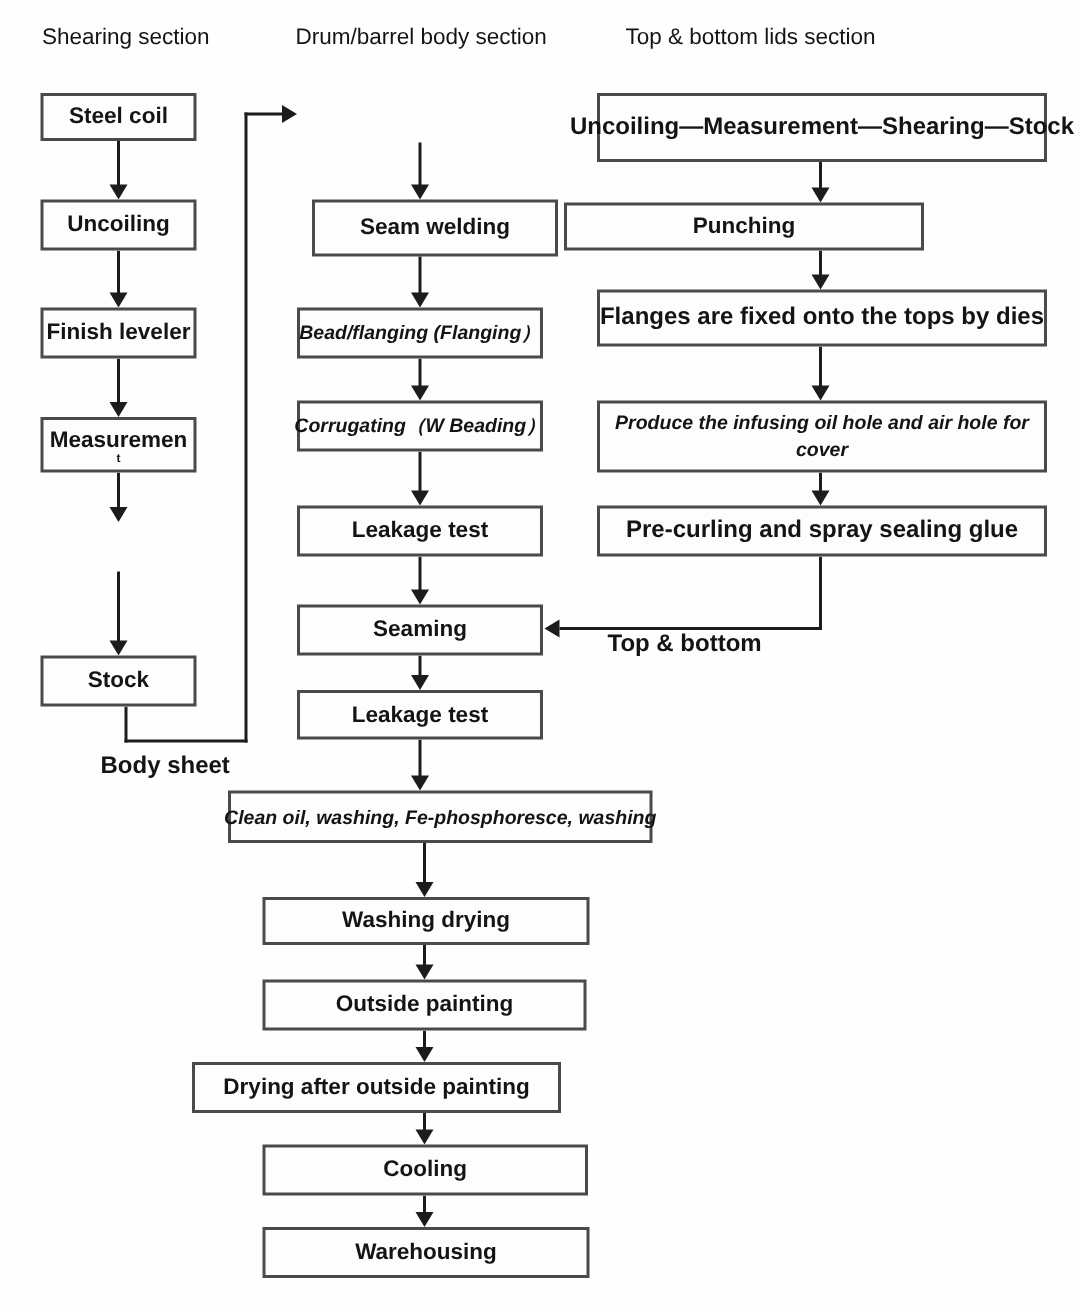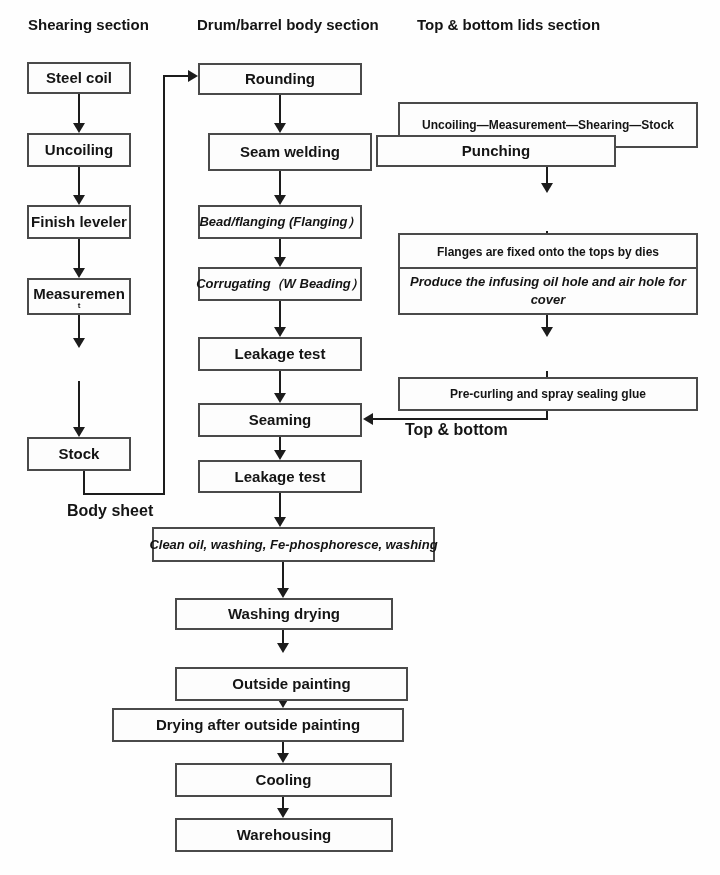--- a/index.html
+++ b/index.html
@@ -1,30 +1,30 @@
 <!DOCTYPE html>
 <html><head>
 <meta charset="utf-8">
 <style>
   html,body{margin:0;padding:0;background:#ffffff;}
   #page{
     position:relative;width:720px;height:875px;background:#fefefe;
     font-family:"Liberation Sans",sans-serif;color:#141414;overflow:hidden;
   }
   .hdr{
-    position:absolute;font-weight:bold;font-size:15px;white-space:nowrap;z-index:2;
+    position:absolute;font-weight:normal;font-size:15px;white-space:nowrap;z-index:2;
   }
   .box{
     position:absolute;box-sizing:border-box;border:2px solid #4a4a4a;background:#fdfdfd;
     display:flex;align-items:center;justify-content:center;text-align:center;
     font-weight:bold;font-size:15px;white-space:nowrap;z-index:2;line-height:1.2;
   }
   .box.wrap{white-space:normal;padding:0 4px;line-height:1.35;}
   .box.small{font-size:13px;font-style:italic;}
-  .box.med{font-size:12px;margin-top:40px;}
+  .box.med{font-size:16px;}
   .box.colstack{flex-direction:column;}
   .tinytail{font-size:8px;font-weight:bold;line-height:5px;}
   .vline{position:absolute;width:2px;background:#1c1c1c;z-index:1;}
   .hline{position:absolute;height:2px;background:#1c1c1c;z-index:1;}
   .ah-d{position:absolute;width:0;height:0;border-left:6px solid transparent;
         border-right:6px solid transparent;border-top:10px solid #1c1c1c;z-index:1;}
   .ah-r{position:absolute;width:0;height:0;border-top:6px solid transparent;
         border-bottom:6px solid transparent;border-left:10px solid #1c1c1c;z-index:1;}
   .ah-l{position:absolute;width:0;height:0;border-top:6px solid transparent;
         border-bottom:6px solid transparent;border-right:10px solid #1c1c1c;z-index:1;}
@@ -46,38 +46,37 @@
 
   <div class="box" style="left:27px;top:62px;width:104px;height:32px">Steel coil</div>
   <div class="box" style="left:27px;top:133px;width:104px;height:34px">Uncoiling</div>
   <div class="box" style="left:27px;top:205px;width:104px;height:34px">Finish leveler</div>
   <div class="box colstack" style="left:27px;top:278px;width:104px;height:37px">
     <span>Measuremen</span>
     <span class="tinytail">t</span>
   </div>
   <div class="box" style="left:27px;top:437px;width:104px;height:34px">Stock</div>
 
-  <div class="box" style="left:198px;top:63px;width:164px;height:32px">Rounding</div>
   <div class="box" style="left:208px;top:133px;width:164px;height:38px">Seam welding</div>
   <div class="box small" style="left:198px;top:205px;width:164px;height:34px">Bead/flanging (Flanging）</div>
   <div class="box small" style="left:198px;top:267px;width:164px;height:34px">Corrugating（W Beading）</div>
   <div class="box" style="left:198px;top:337px;width:164px;height:34px">Leakage test</div>
   <div class="box" style="left:198px;top:403px;width:164px;height:34px">Seaming</div>
   <div class="box" style="left:198px;top:460px;width:164px;height:33px">Leakage test</div>
 
   <div class="box med" style="left:398px;top:62px;width:300px;height:46px">Uncoiling—Measurement—Shearing—Stock</div>
   <div class="box" style="left:376px;top:135px;width:240px;height:32px">Punching</div>
   <div class="box med" style="left:398px;top:193px;width:300px;height:38px">Flanges are fixed onto the tops by dies</div>
   <div class="box small wrap" style="left:398px;top:267px;width:300px;height:48px">Produce the infusing oil hole and air hole for cover</div>
   <div class="box med" style="left:398px;top:337px;width:300px;height:34px">Pre-curling and spray sealing glue</div>
 
   <div class="box small" style="left:152px;top:527px;width:283px;height:35px">Clean oil, washing, Fe-phosphoresce, washing</div>
   <div class="box" style="left:175px;top:598px;width:218px;height:32px">Washing drying</div>
-  <div class="box" style="left:175px;top:667px;width:233px;height:34px">Outside painting</div>
-  <div class="box" style="left:112px;top:708px;width:292px;height:34px">Drying after outside painting</div>
+  <div class="box" style="left:175px;top:653px;width:216px;height:34px">Outside painting</div>
+  <div class="box" style="left:128px;top:708px;width:246px;height:34px">Drying after outside painting</div>
   <div class="box" style="left:175px;top:763px;width:217px;height:34px">Cooling</div>
   <div class="box" style="left:175px;top:818px;width:218px;height:34px">Warehousing</div>
 
   <div class="note" style="left:67px;top:502px">Body sheet</div>
   <div class="note" style="left:405px;top:421px">Top &amp; bottom</div>
 
 
   <div class="vline" style="left:78px;top:94px;height:30px"></div>
   <div class="ah-d" style="left:73px;top:123px"></div>
   <div class="vline" style="left:78px;top:167px;height:29px"></div>

